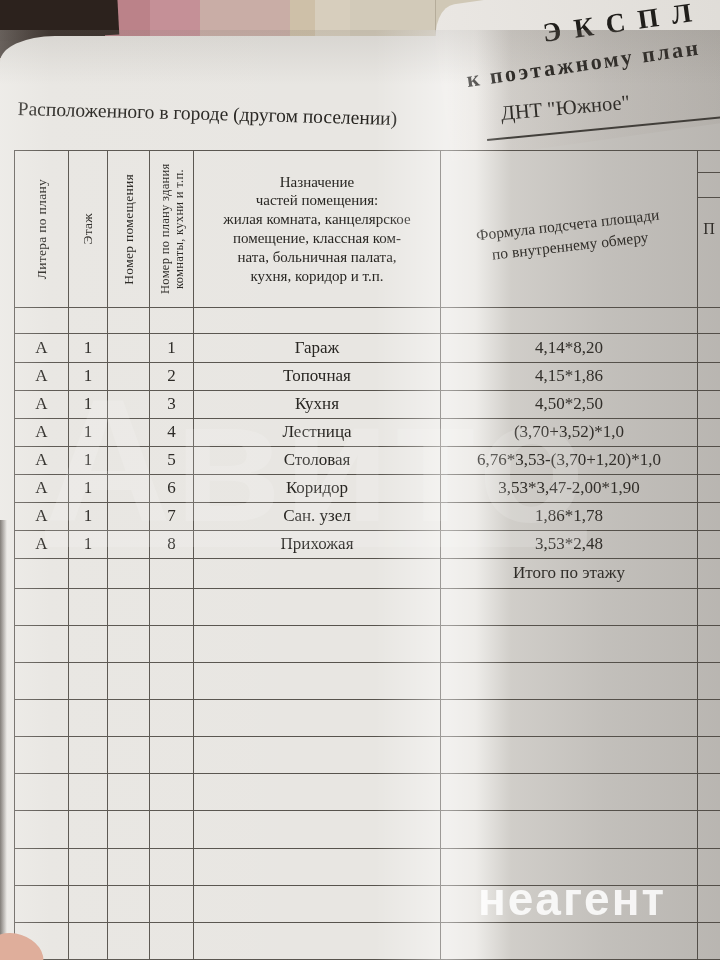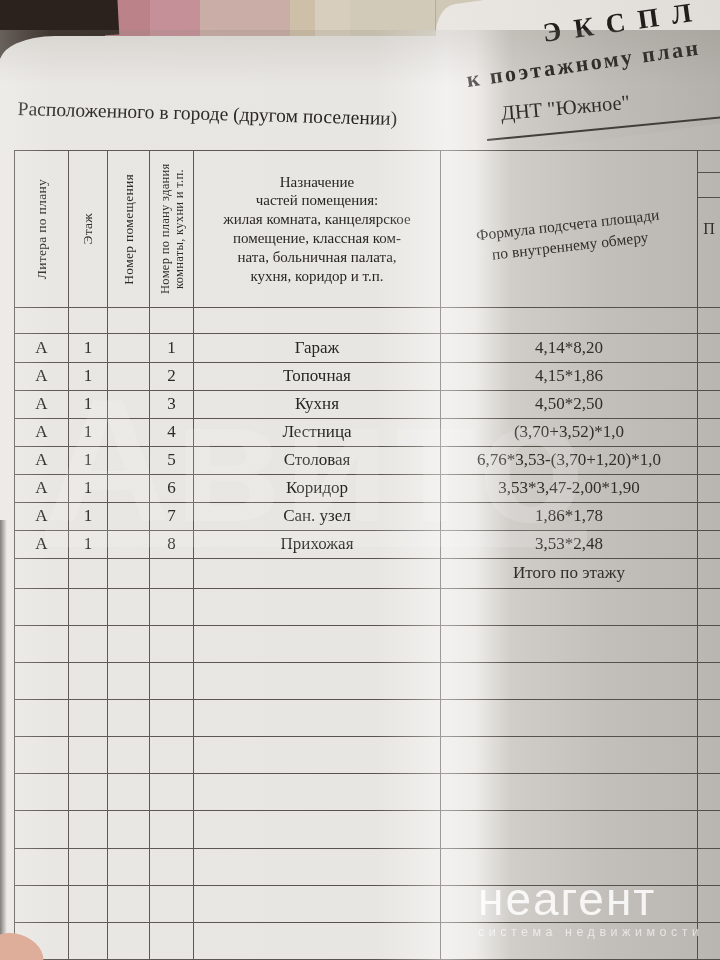--- a/index.html
+++ b/index.html
@@ -80,21 +80,21 @@
         rgba(82,76,70,.25) 84%,
         rgba(76,70,64,.30) 100%);}
   .left-edge{position:absolute;left:0;top:520px;bottom:0;width:7px;z-index:6;
     background:linear-gradient(90deg,rgba(42,35,29,.55),rgba(42,35,29,0));}
   
   .avito-wm{position:absolute;top:360px;left:45px;z-index:6;pointer-events:none;
     font-family:"Liberation Sans",sans-serif;font-weight:bold;font-size:175px;
     color:rgba(255,255,255,.14);letter-spacing:2px;text-decoration:underline;}
   .neagent{position:absolute;top:876px;left:478px;z-index:7;pointer-events:none;
     font-family:"Liberation Sans",sans-serif;}
-  .neagent-logo{font-size:46px;font-weight:normal;letter-spacing:2px;
+  .neagent-logo{font-size:46px;font-weight:bold;letter-spacing:2px;
     color:rgba(255,255,255,.85);line-height:1;}
   .neagent-tag{font-size:12.5px;letter-spacing:4.5px;margin-top:3px;
     color:rgba(255,255,255,.62);}
   .finger{position:absolute;left:-14px;bottom:-16px;width:58px;height:42px;
     background:#dfae9b;border-radius:50% 50% 40% 40%;transform:rotate(18deg);z-index:8;}
 </style>
 </head>
 <body>
 
 <div class="strips">
@@ -356,16 +356,15 @@
     </tbody>
 </table>
 
 <div class="shade"></div>
 <div class="left-edge"></div>
 
 <div class="avito-wm">Авито</div>
 
 <div class="neagent">
   <div class="neagent-logo">неагент</div>
-  <div class="neagent-tag">система недвижимости</div>
 </div>
 
 <div class="finger"></div>
 
 </body></html>

